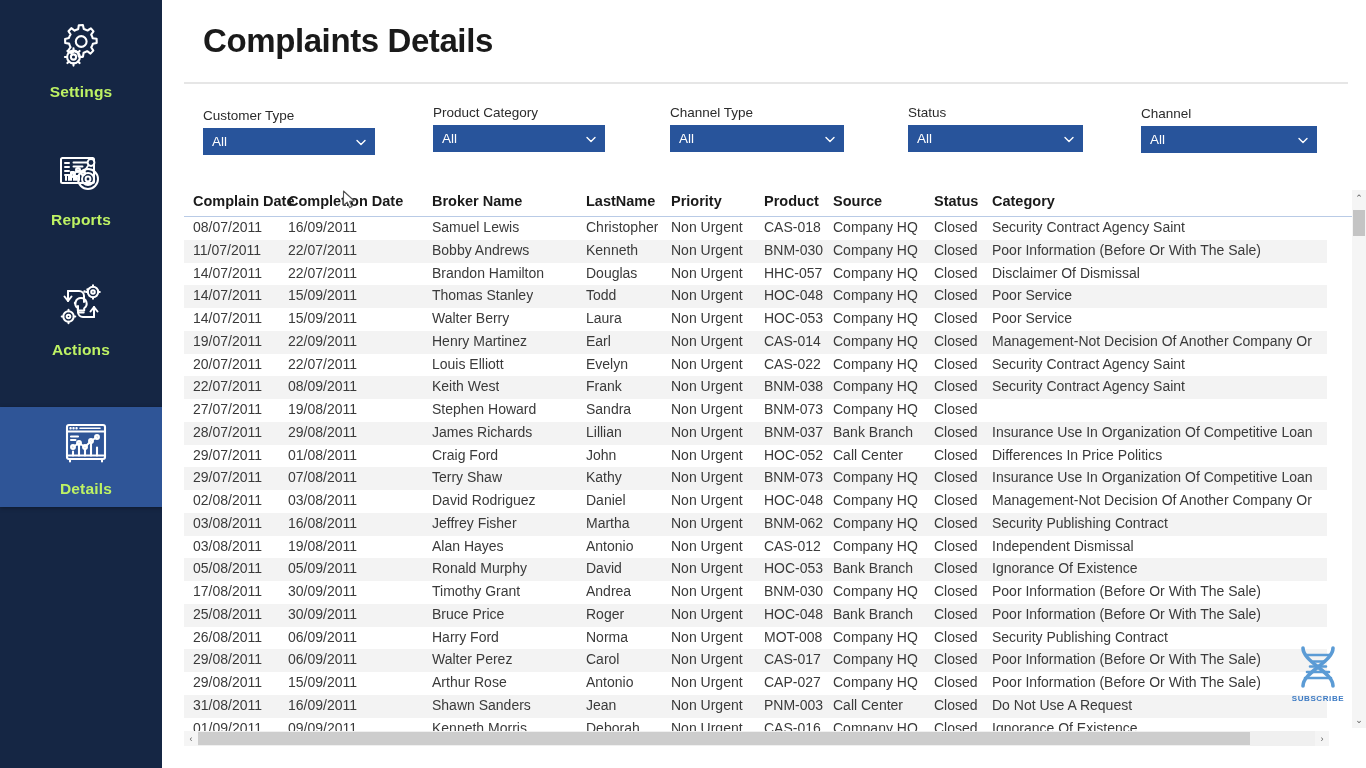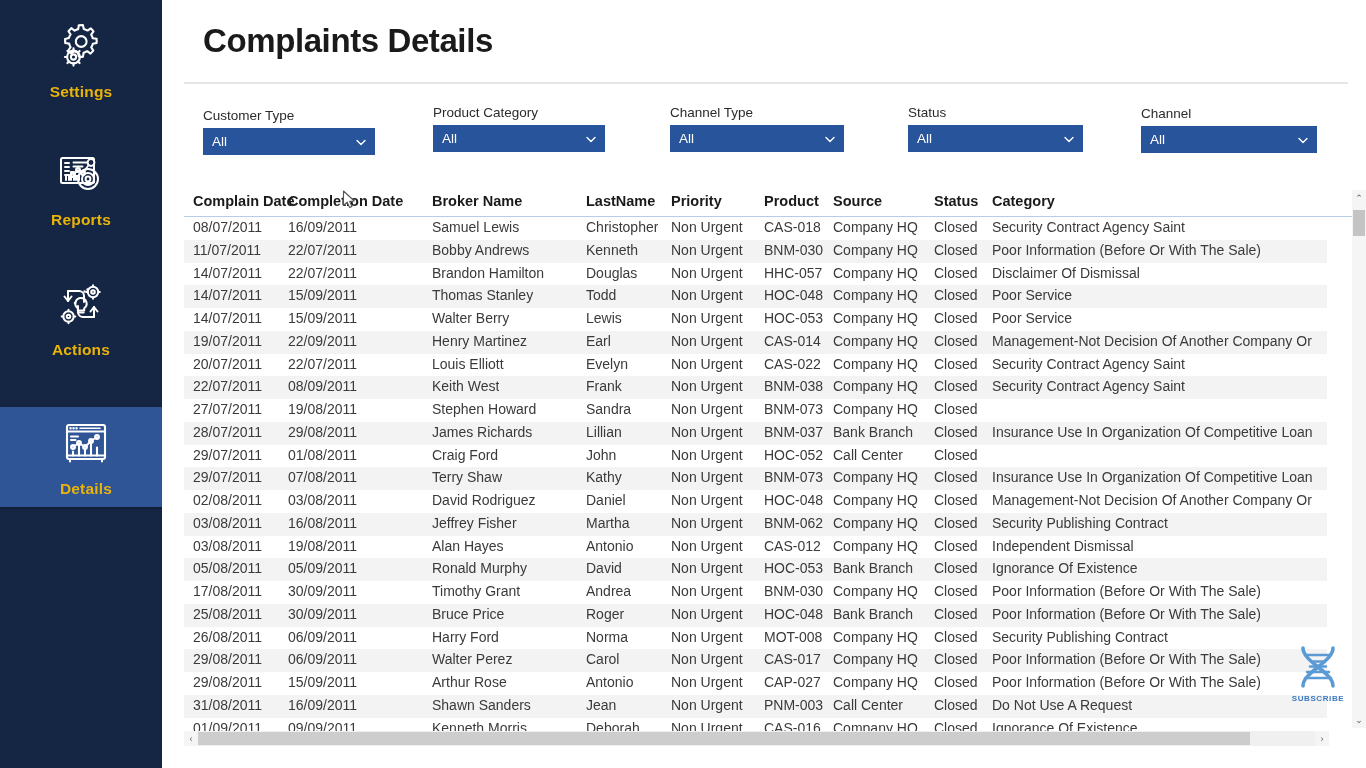--- a/index.html
+++ b/index.html
@@ -18,21 +18,21 @@
   }
   .nav-item {
     position: absolute; left: 0; width: 162px; height: 100px;
     display: flex; flex-direction: column; align-items: center; justify-content: center;
     cursor: pointer;
   }
   .nav-item.active { background: #2f5597; width: 172px; box-shadow: 0 1px 4px rgba(0,0,0,.35); }
   .nav-icon { width: 52px; height: 52px; display: block; }
   .nav-icon svg { width: 52px; height: 52px; display: block; }
   .nav-label {
-    margin-top: 11px; color: #eab308; font-size: 15.5px; font-weight: bold;
+    margin-top: 11px; color: #bef264; font-size: 15.5px; font-weight: bold;
     letter-spacing: .2px; font-family: "Liberation Sans", sans-serif;
   }
 
   
   #main { position: absolute; left: 162px; top: 0; width: 1204px; height: 768px; background: #fff; }
 
   #page-title {
     position: absolute; left: 41px; top: 22px;
     font-size: 33px; font-weight: bold; color: #1a1a1a;
     letter-spacing: -0.4px;
@@ -337,21 +337,21 @@
             <span class="td c-priority">Non Urgent</span>
             <span class="td c-product">HOC-048</span>
             <span class="td c-source">Company HQ</span>
             <span class="td c-status">Closed</span>
             <span class="td c-category">Poor Service</span>
           </div>
           <div class="tr odd">
             <span class="td c-complain">14/07/2011</span>
             <span class="td c-completion">15/09/2011</span>
             <span class="td c-broker">Walter Berry</span>
-            <span class="td c-lastname">Lewis</span>
+            <span class="td c-lastname">Laura</span>
             <span class="td c-priority">Non Urgent</span>
             <span class="td c-product">HOC-053</span>
             <span class="td c-source">Company HQ</span>
             <span class="td c-status">Closed</span>
             <span class="td c-category">Poor Service</span>
           </div>
           <div class="tr even">
             <span class="td c-complain">19/07/2011</span>
             <span class="td c-completion">22/09/2011</span>
             <span class="td c-broker">Henry Martinez</span>
@@ -407,20 +407,21 @@
           </div>
           <div class="tr odd">
             <span class="td c-complain">29/07/2011</span>
             <span class="td c-completion">01/08/2011</span>
             <span class="td c-broker">Craig Ford</span>
             <span class="td c-lastname">John</span>
             <span class="td c-priority">Non Urgent</span>
             <span class="td c-product">HOC-052</span>
             <span class="td c-source">Call Center</span>
             <span class="td c-status">Closed</span>
+            <span class="td c-category">Differences In Price Politics</span>
           </div>
           <div class="tr even">
             <span class="td c-complain">29/07/2011</span>
             <span class="td c-completion">07/08/2011</span>
             <span class="td c-broker">Terry Shaw</span>
             <span class="td c-lastname">Kathy</span>
             <span class="td c-priority">Non Urgent</span>
             <span class="td c-product">BNM-073</span>
             <span class="td c-source">Company HQ</span>
             <span class="td c-status">Closed</span>

